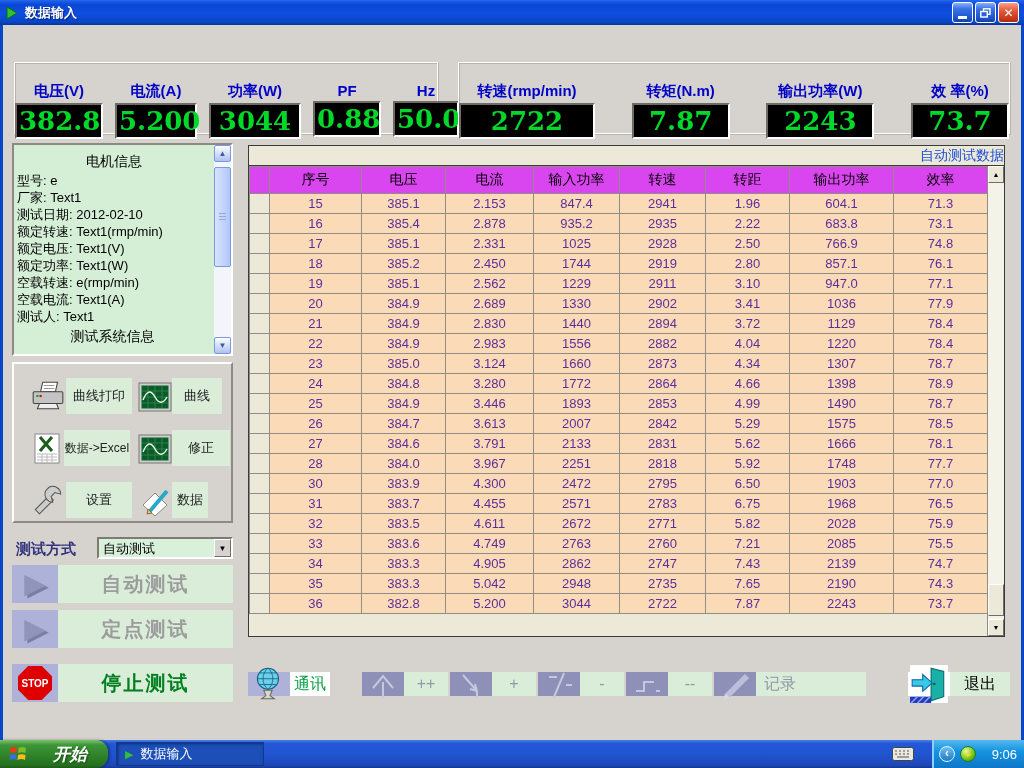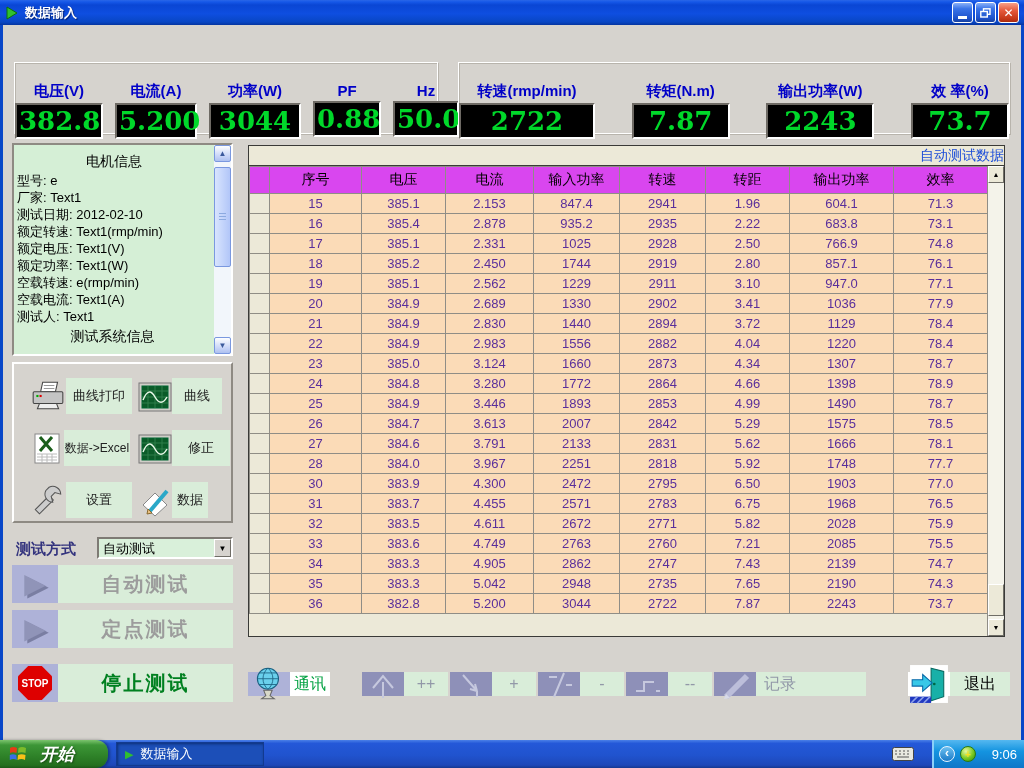--- a/index.html
+++ b/index.html
@@ -114,21 +114,21 @@
     border:1px solid; border-color:#FFF #6F6D66 #6F6D66 #FFF;
     display:flex; align-items:center; justify-content:center; font-size:7px; color:#000; }
   .sb-thumb { position:absolute; left:0; width:16px; background:#ECE9D8;
     border:1px solid; border-color:#FFF #6F6D66 #6F6D66 #FFF; }
 
   
   .taskbar { position:absolute; left:0; bottom:0; width:1024px; height:28px;
     background:linear-gradient(180deg,#4A80E8 0%,#2458D8 12%,#2053CE 55%,#1E47B8 90%,#16378F 100%); }
   .start-btn { position:absolute; left:0; top:0; width:108px; height:28px; border-radius:0 12px 12px 0;
     background:linear-gradient(180deg,#7CC46E 0%,#3D9637 18%,#2F8329 55%,#25701F 90%,#1C5A18 100%);
-    display:flex; align-items:center; gap:12px; padding-left:8px;
+    display:flex; align-items:center; gap:25px; padding-left:8px;
     box-shadow:2px 0 3px rgba(0,0,0,.35); }
   .start-text { color:#fff; font-size:17px; font-weight:bold; font-style:italic; text-shadow:1px 1px 2px #1A4A14; }
   .task-item { position:absolute; left:116px; top:2px; width:148px; height:24px;
     background:#1C4FB8; border:1px solid #123A8F; box-shadow:inset 1px 1px 3px #0D2E73;
     display:flex; align-items:center; gap:7px; padding:0 8px; color:#fff; font-size:13px; }
   .task-play { color:#30C030; font-size:11px; line-height:1; }
   .tray { position:absolute; right:0; top:0; width:92px; height:28px;
     background:linear-gradient(180deg,#55B8F0 0%,#1494E0 40%,#0F76C8 100%);
     border-left:2px solid #8CD0F8; display:flex; align-items:center; gap:5px; padding:0 7px 0 5px; }
   .tray-time { color:#fff; font-size:13px; margin-left:auto; }

